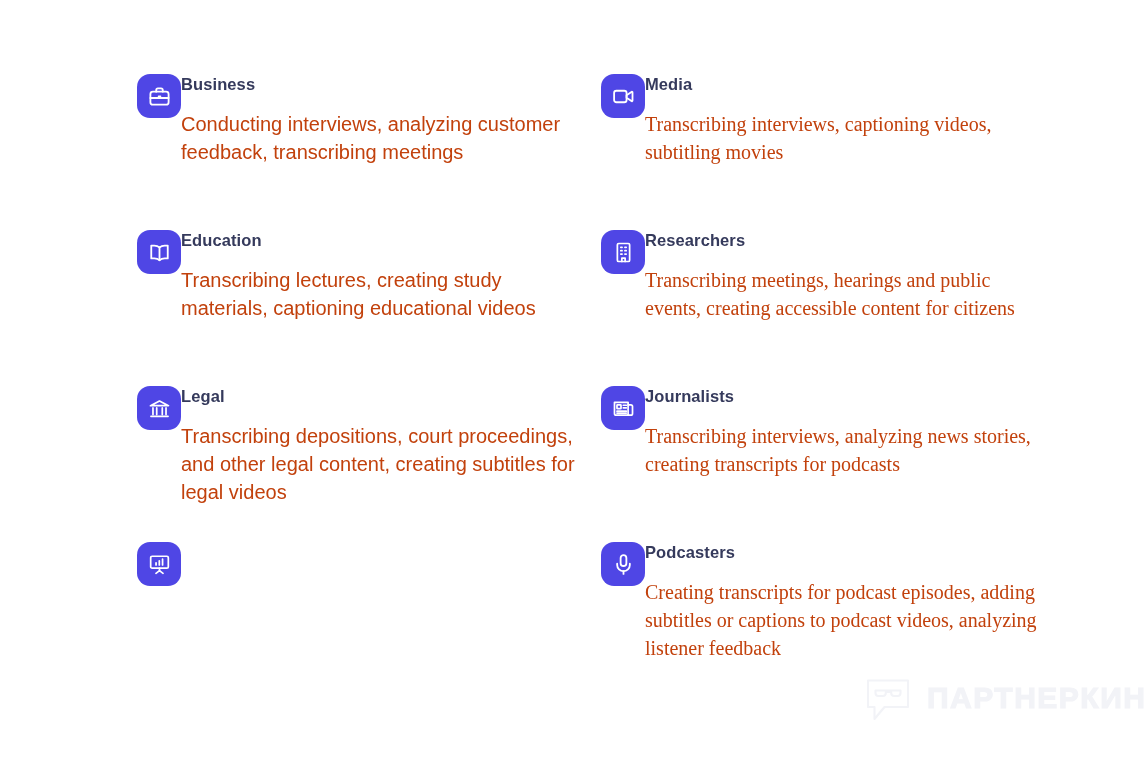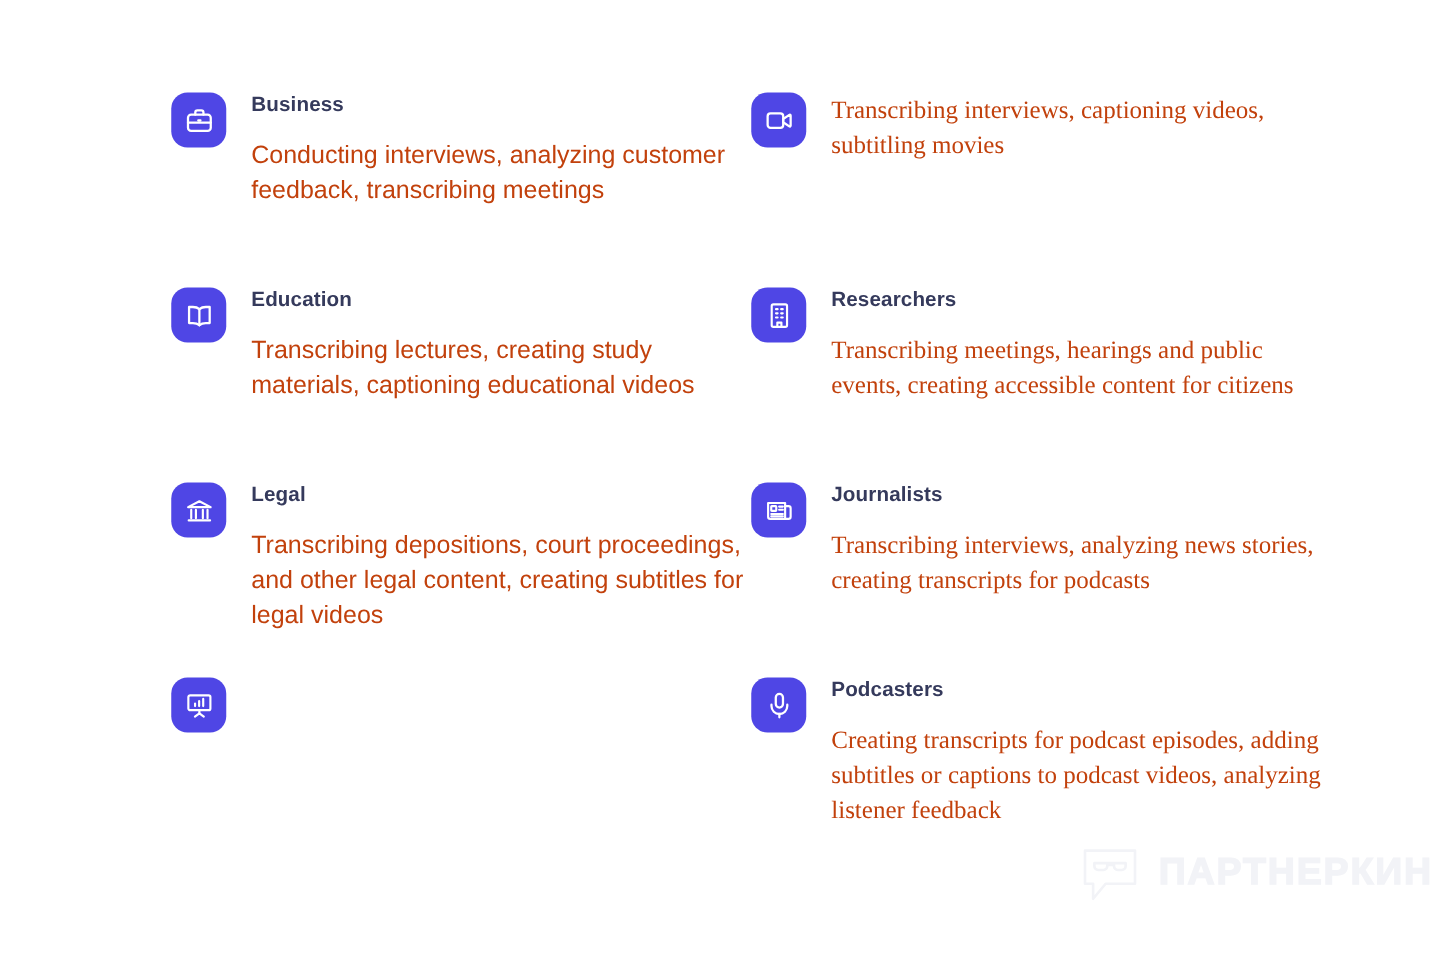--- a/index.html
+++ b/index.html
@@ -23,21 +23,20 @@
     display: grid;
     grid-template-columns: 464px 464px;
     column-gap: 0px;
     row-gap: 0px;
     align-content: start;
   }
 
   .use-case-card {
     display: flex;
     align-items: flex-start;
-    gap: 20px;
     height: 156px;
     box-sizing: border-box;
   }
 
   .icon-tile {
     flex: 0 0 auto;
     width: 44px;
     height: 44px;
     border-radius: 13px;
     background: #4f46e5;
@@ -124,20 +123,21 @@
   </div>
 
   <div class="use-case-card col-right">
     <div class="icon-tile">
       <svg viewBox="0 0 24 24" fill="none" stroke="#ffffff" stroke-width="1.9" stroke-linecap="round" stroke-linejoin="round">
         <rect x="2.2" y="6" width="13" height="12" rx="2.4"></rect>
         <path d="M15.2 10.6l5.1-3.4a.7.7 0 0 1 1.1.6v8.4a.7.7 0 0 1-1.1.6l-5.1-3.4z"></path>
       </svg>
     </div>
     <div class="card-text">
+      <p class="card-title">Media</p>
       <p class="card-desc">Transcribing interviews, captioning videos, subtitling movies</p>
     </div>
   </div>
 
   <div class="use-case-card col-left">
     <div class="icon-tile">
       <svg viewBox="0 0 24 24" fill="none" stroke="#ffffff" stroke-width="1.9" stroke-linecap="round" stroke-linejoin="round">
         <path d="M12 6.6C10.6 5.4 8.7 4.8 6.6 4.8H3.4v13.4h3.2c2.1 0 4 .6 5.4 1.8"></path>
         <path d="M12 6.6c1.4-1.2 3.3-1.8 5.4-1.8h3.2v13.4h-3.2c-2.1 0-4 .6-5.4 1.8"></path>
         <path d="M12 6.6v13.4"></path>

